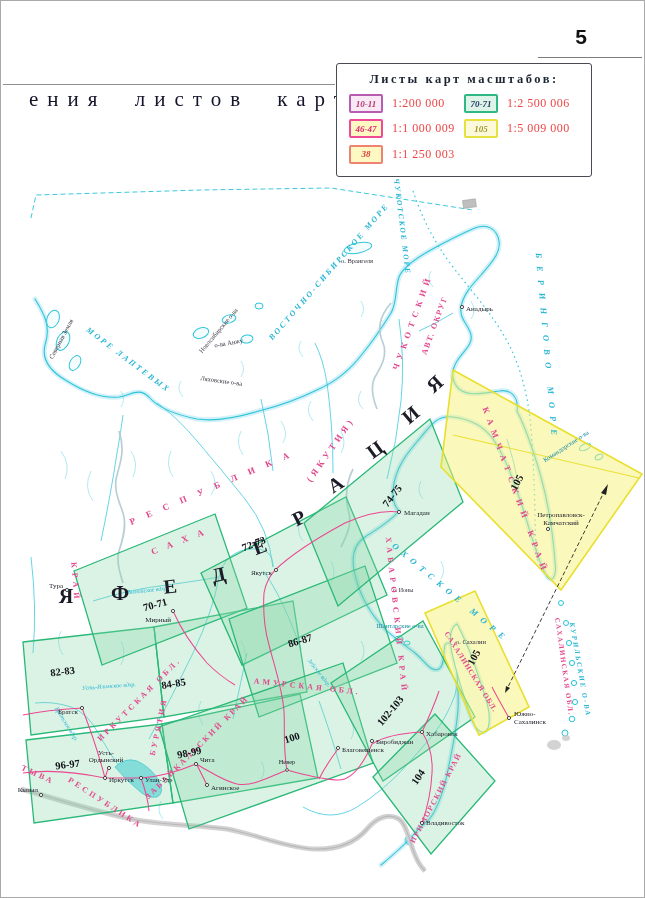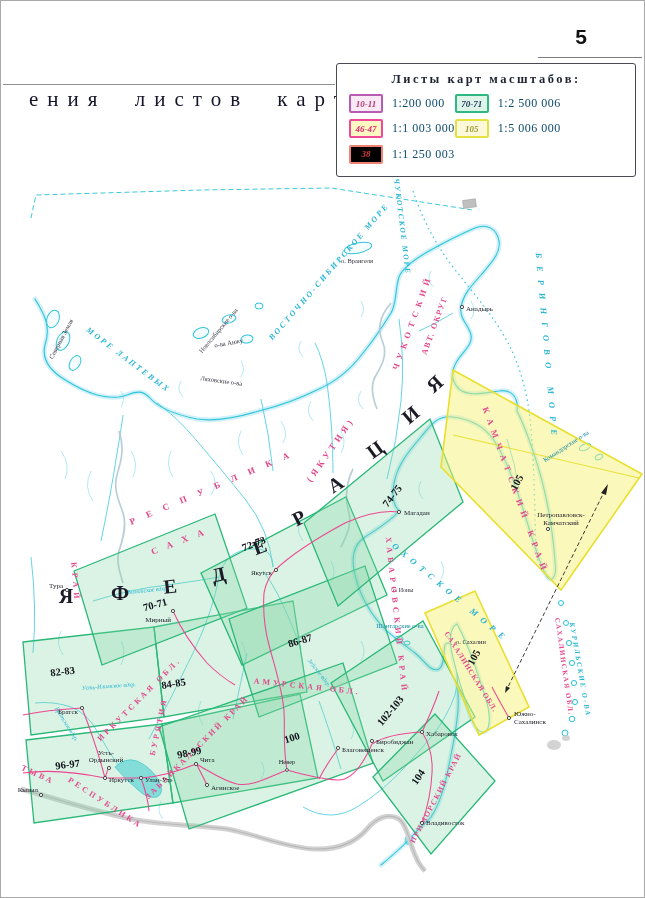--- a/index.html
+++ b/index.html
@@ -1,30 +1,30 @@
 <!DOCTYPE html>
 <html><head>
 <meta charset="utf-8">
 <style>
   html,body{margin:0;padding:0;background:#ffffff;}
   .page{position:relative;width:645px;height:898px;background:#ffffff;border:1px solid #a9a9a9;box-sizing:border-box;overflow:hidden;font-family:"Liberation Serif",serif;}
   .rule-left{position:absolute;left:2px;top:83px;width:332px;border-top:1px solid #8f8f8f;}
   .rule-right{position:absolute;left:537px;top:56px;width:104px;border-top:1.5px solid #7d7d7d;}
   .page-number{position:absolute;left:560px;top:24px;width:40px;text-align:center;font-size:21px;font-weight:bold;color:#111;font-family:"Liberation Sans",sans-serif;}
   .title-fragment{position:absolute;left:28px;top:86px;font-size:21px;letter-spacing:9px;word-spacing:14px;color:#14142a;white-space:nowrap;}
-  .legend{position:absolute;left:335px;top:62px;width:300px;height:114px;background:#fff;border:1.3px solid #4a4a55;border-radius:3px;box-sizing:border-box;z-index:20;}
+  .legend{position:absolute;left:335px;top:62px;width:256px;height:114px;background:#fff;border:1.3px solid #4a4a55;border-radius:3px;box-sizing:border-box;z-index:20;}
   .legend-title{text-align:center;font-size:12.5px;font-weight:600;letter-spacing:2.5px;color:#1c2433;margin-top:8px;}
-  .legend-grid{display:grid;grid-template-columns:1fr 1fr 1fr;grid-template-rows:repeat(3,1fr);grid-auto-flow:column;padding:4px 12px 8px 12px;height:76px;text-align:right;}
+  .legend-grid{display:grid;grid-template-columns:1fr 1fr;grid-template-rows:repeat(3,1fr);grid-auto-flow:column;padding:4px 12px 8px 12px;height:76px;text-align:right;}
   .legend-item{display:flex;align-items:center;}
   .swatch{display:inline-flex;align-items:center;justify-content:center;width:30px;height:15px;border-radius:2px;border:2px solid #000;font-size:9px;font-weight:bold;font-style:italic;margin-right:9px;flex:0 0 auto;}
-  .scale-text{font-size:12px;letter-spacing:0.5px;color:#0c4a6e;white-space:nowrap;}
+  .scale-text{font-size:12px;letter-spacing:0.5px;color:#ef4444;white-space:nowrap;}
   .sw0{border-color:#b75bb3;background:#f8e9f4;color:#b63a74;}
   .sw1{border-color:#1ecbe0;background:#e2f8fb;color:#20498e;}
   .sw2{border-color:#f04a97;background:#fef9c3;color:#e22a6e;font-family:Liberation Serif, serif;}
-  .sw3{border-color:#ef8273;background:#000000;color:#d93c34;}
+  .sw3{border-color:#ef8273;background:#fef9c3;color:#d93c34;}
   .sw4{border-color:#2db884;background:#def4e9;color:#223a60;}
   .sw5{border-color:#e5e141;background:#fcf9da;color:#9d9729;}
   svg.map{position:absolute;left:0;top:0;font-family:"Liberation Serif",serif;}
   .sea{fill:#29b6d4;font-style:italic;font-weight:600;}
   .wat{fill:#29b6d4;font-style:italic;}
   .region{fill:#e2498d;font-weight:600;}
   .isl{fill:#33333f;}
   .islc{fill:#1e8fa6;}
   .city{fill:#1d1d28;}
   .shl{fill:#101018;font-weight:700;}
@@ -320,30 +320,30 @@
 
   <div class="legend">
     <div class="legend-title">Листы карт масштабов:</div>
     <div class="legend-grid">
       <div class="legend-item">
         <span class="swatch sw0">10-11</span>
         <span class="scale-text">1:200 000</span>
       </div>
       <div class="legend-item">
         <span class="swatch sw2">46-47</span>
-        <span class="scale-text">1:1 003 000</span>
+        <span class="scale-text">1:1 000 009</span>
       </div>
       <div class="legend-item">
         <span class="swatch sw3">38</span>
         <span class="scale-text">1:1 250 003</span>
       </div>
       <div class="legend-item">
         <span class="swatch sw4">70-71</span>
         <span class="scale-text">1:2 500 006</span>
       </div>
       <div class="legend-item">
         <span class="swatch sw5">105</span>
-        <span class="scale-text">1:5 006 000</span>
+        <span class="scale-text">1:5 009 000</span>
       </div>
     </div>
   </div>
 
 </div>
 
 </body></html>

